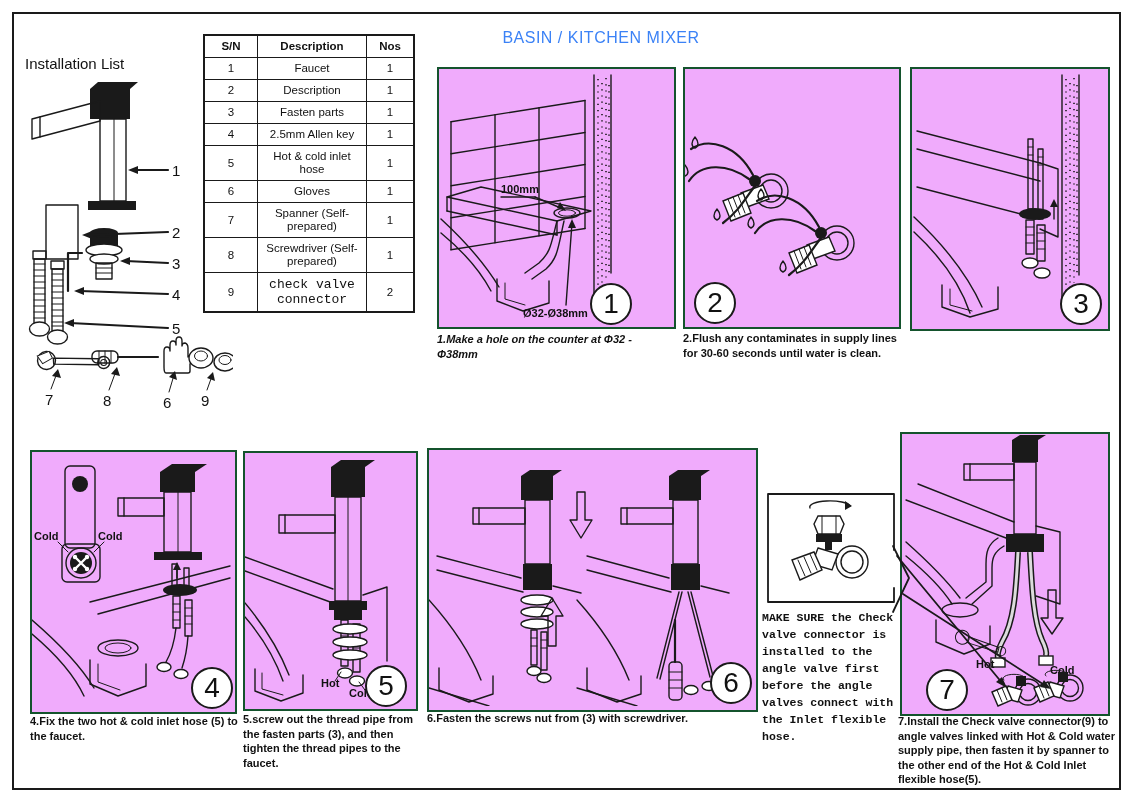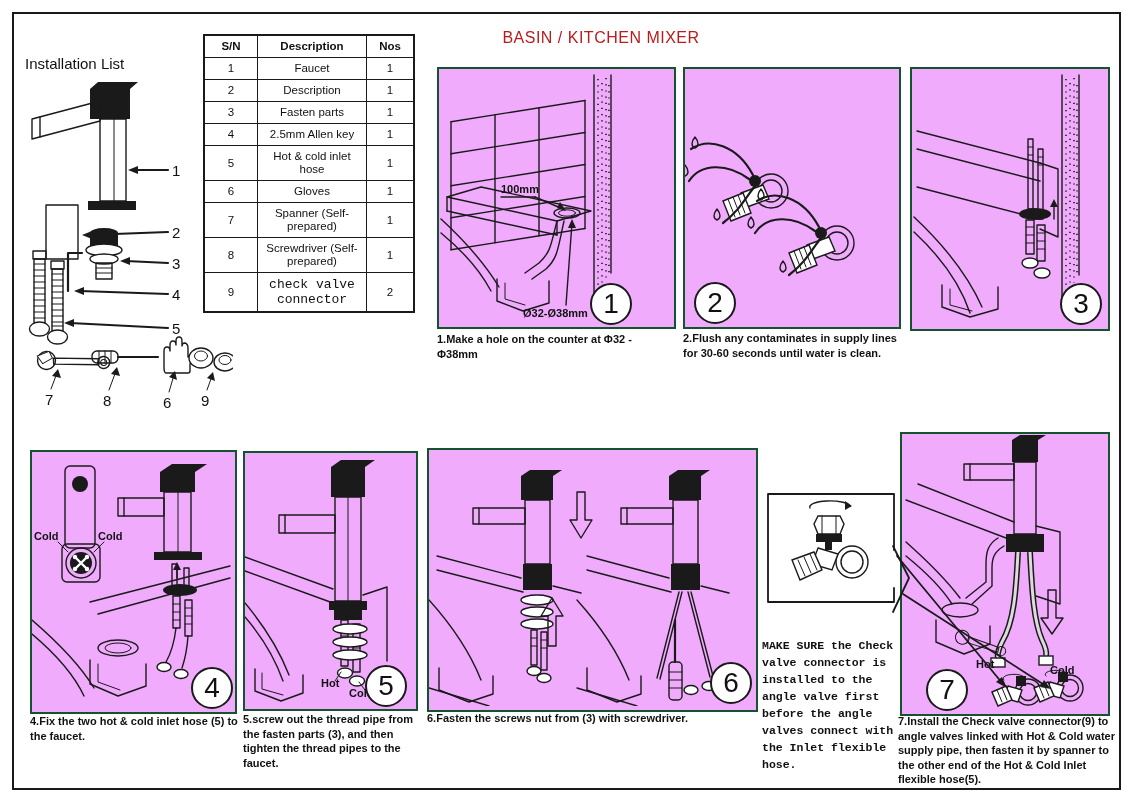--- a/index.html
+++ b/index.html
@@ -1,35 +1,35 @@
 <!DOCTYPE html>
 <html><head>
 <meta charset="utf-8">
 <style>
   html,body{margin:0;padding:0;background:#fff;}
   .page{position:relative;width:1131px;height:800px;background:#fff;overflow:hidden;
         font-family:"Liberation Sans","DejaVu Sans",sans-serif;color:#111;}
   .frame{position:absolute;left:12px;top:12px;width:1105px;height:774px;border:2px solid #1a1a1a;}
   .doc-title{position:absolute;left:430px;top:29px;width:342px;text-align:center;
-             font-size:16px;letter-spacing:.5px;color:#b91c1c;}
+             font-size:16px;letter-spacing:.5px;color:#3b82f6;}
   .list-title{position:absolute;left:25px;top:55px;font-size:15px;color:#111;}
   .parts-table{position:absolute;left:203px;top:34px;border-collapse:collapse;border:2px solid #1a1a1a;
                font-size:11.5px;line-height:13px;text-align:center;}
   .parts-table th,.parts-table td{border:1px solid #1a1a1a;padding:4px 2px;vertical-align:middle;}
   .parts-table th{font-weight:bold;margin-left:40px;}
   .col-sn{width:48px;}.col-desc{width:104px;}.col-nos{width:42px;}
   .mono-cell{font-family:"Liberation Mono","DejaVu Sans Mono",monospace;font-size:13px;line-height:15px;}
   .panel{position:absolute;border:2px solid #14532d;background:#f0abfc;overflow:hidden;}
   .caption{position:absolute;font-size:11px;line-height:14.5px;font-weight:600;color:#111;}
   .badge{position:absolute;width:38px;height:38px;border:2px solid #1a1a1a;border-radius:50%;
          background:#fff;text-align:center;font-size:28px;line-height:37px;color:#111;z-index:4;}
   .note-fig{position:absolute;left:766px;top:492px;z-index:2;}
   .note-text{position:absolute;left:762px;top:609px;width:140px;white-space:pre-line;
              font-family:"Liberation Mono","DejaVu Sans Mono",monospace;
-             font-size:11.5px;line-height:17px;font-weight:600;color:#111;margin-top:28px;}
+             font-size:11.5px;line-height:17px;font-weight:600;color:#111;}
   .overlay{position:absolute;left:0;top:0;z-index:3;pointer-events:none;}
   svg{display:block;}
   .ln{stroke:#1a1a1a;fill:none;stroke-width:1.4;stroke-linecap:round;stroke-linejoin:round;}
   .th{stroke-width:1;}
   .tk{stroke-width:2.2;}
   .fl{fill:#1a1a1a;stroke:none;}
   .wf{fill:#fff;stroke:#1a1a1a;stroke-width:1.4;}
   .dot{stroke:#1a1a1a;stroke-width:1.6;stroke-dasharray:1.2 5;fill:none;}
   .svgtxt{font-family:"Liberation Sans","DejaVu Sans",sans-serif;font-size:11px;font-weight:600;fill:#111;}
   .pn{font-family:"Liberation Sans","DejaVu Sans",sans-serif;font-size:15px;fill:#111;}
@@ -223,21 +223,21 @@
         <line class="ln" x1="96" y1="128" x2="124" y2="140"></line>
         <polygon class="fl" points="127,142 118,139 121,133"></polygon>
         <line class="ln" x1="127" y1="236" x2="133" y2="154"></line>
         <polygon class="fl" points="133,150 129,159 137,159"></polygon>
       </g>
       <text class="svgtxt" x="62" y="124">100mm</text>
       <text class="svgtxt" x="84" y="248">Ø32-Ø38mm</text>
     </svg>
     <div class="badge" style="right:42px;bottom:2px;">1</div>
   </div>
-  <div class="caption" style="left:437px;top:332px;width:232px;">1.Make a hole on the counter at Φ32 - Φ38mm</div>
+  <div class="caption" style="left:437px;top:332px;width:232px;font-style:italic;">1.Make a hole on the counter at Φ32 - Φ38mm</div>
 
   <div class="panel" style="left:683px;top:67px;width:214px;height:258px;">
     <svg width="210" height="254">
       <g transform="translate(86,122)">
         <circle class="ln" cx="0" cy="0" r="17"></circle>
           <circle class="ln" cx="0" cy="0" r="11"></circle>
         <polygon class="wf" points="-30,2 -8,-6 -2,8 -24,16"></polygon>
         <polygon class="wf" points="-48,10 -28,2 -20,22 -40,30"></polygon>
         <path class="ln th" d="M-43,8 L-36,26 M-38,6 L-31,24 M-33,4 L-26,22"></path>
         <circle class="fl" cx="-16" cy="-10" r="6"></circle>

